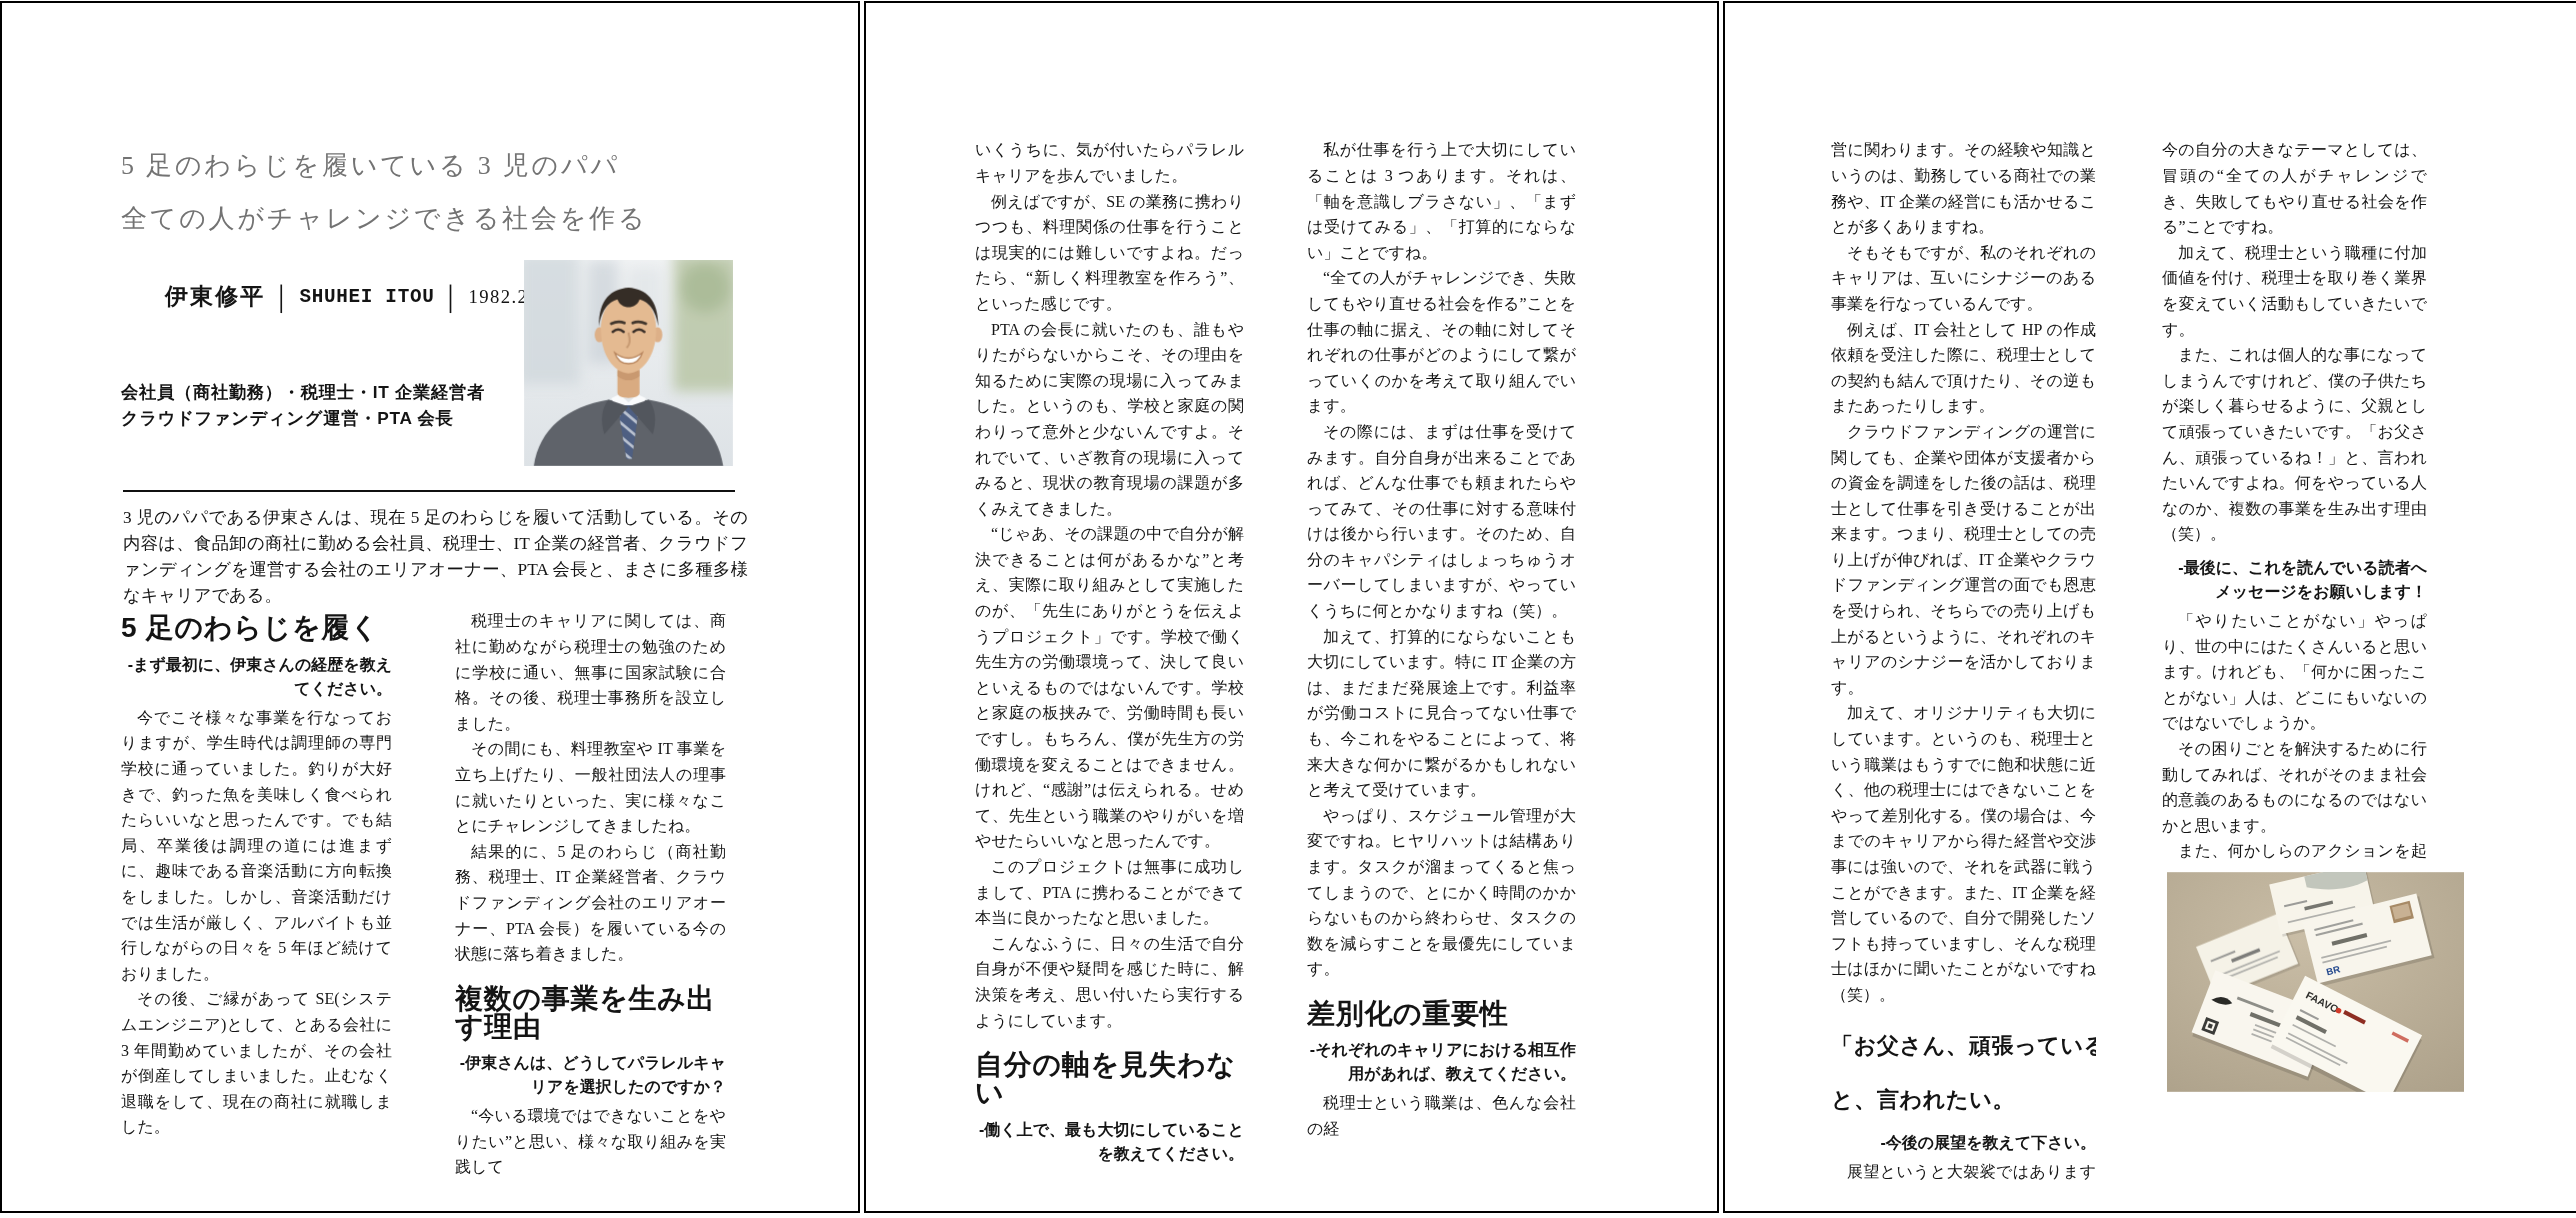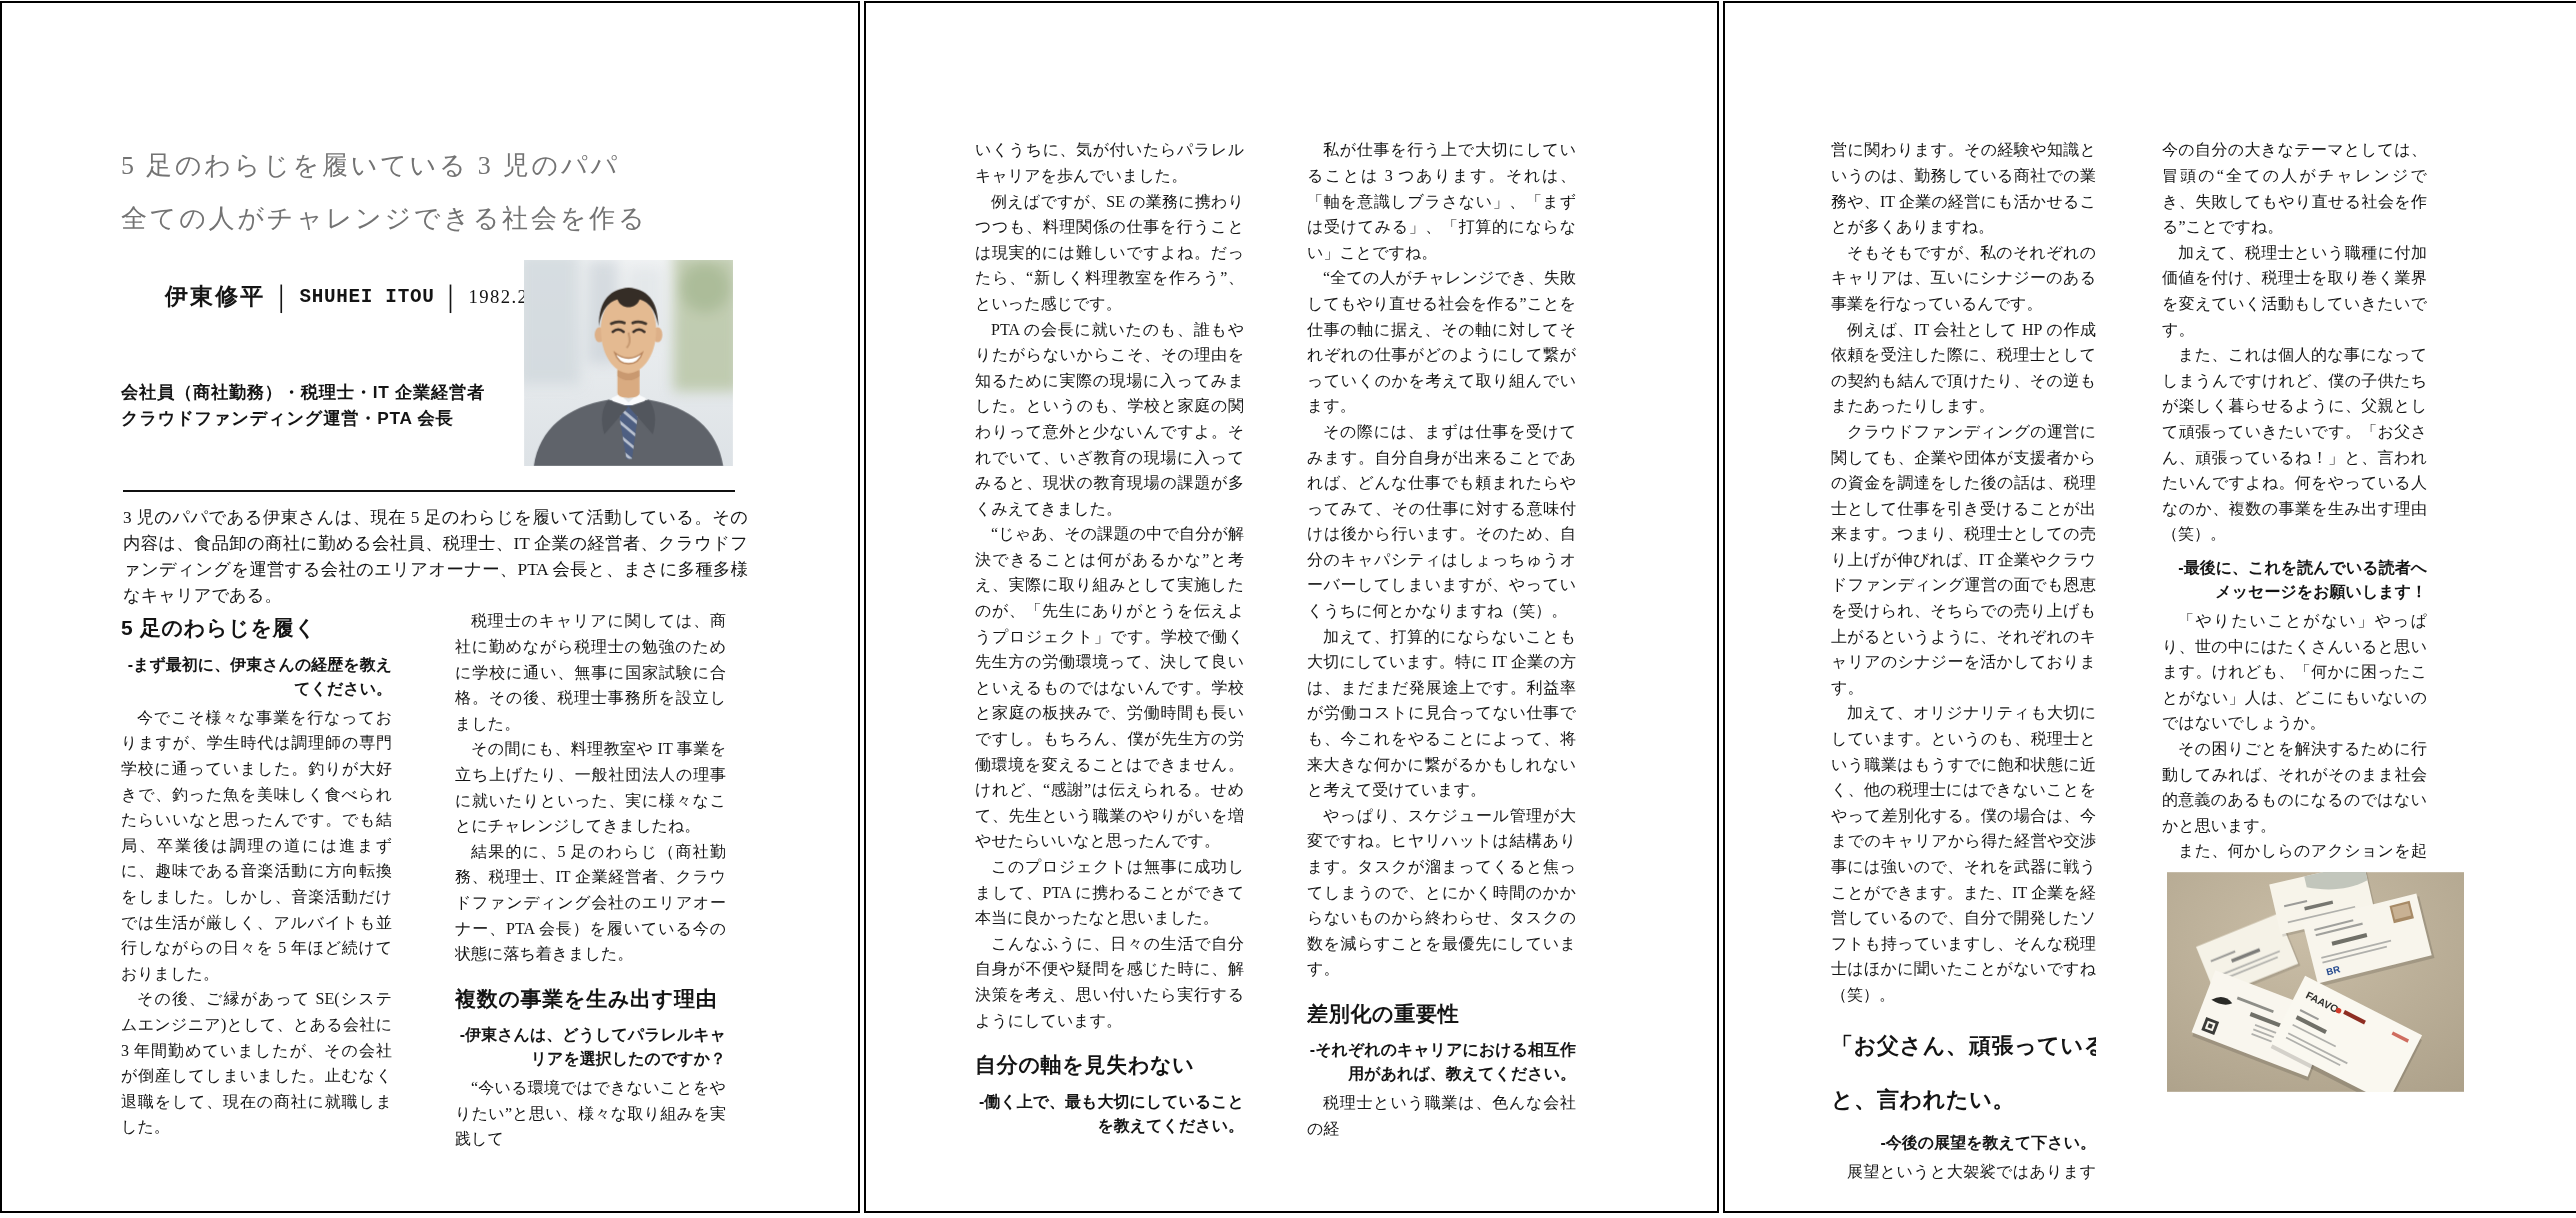--- a/index.html
+++ b/index.html
@@ -18,21 +18,21 @@
   .creds{font-family:"Liberation Sans","DejaVu Sans",sans-serif;font-weight:bold;font-size:17.3px;line-height:25.6px;letter-spacing:0.7px;}
   .divider{background:#101010;height:2.1px;}
   .lead{font-size:17.3px;line-height:26px;text-align:justify;}
   .col{overflow:hidden;}
   .blk{font-size:16px;line-height:25.6px;text-align:justify;}
   .blk.p{text-indent:16px;}
   .blk.p0{text-indent:0;}
   .blk.q{font-family:"Liberation Sans","DejaVu Sans",sans-serif;font-weight:bold;
          font-size:16px;line-height:24px;margin:9px 0 4.1px 0;text-align:right;}
   .blk.h2{font-family:"Liberation Sans","DejaVu Sans",sans-serif;font-weight:bold;
-          font-size:21px;line-height:28px;margin:18px 0 10.4px 0;text-align:left;letter-spacing:0.7px;}
+          font-size:28px;line-height:28px;margin:18px 0 10.4px 0;text-align:left;letter-spacing:0.7px;}
   .blk.bigq{font-family:"Liberation Sans","DejaVu Sans",sans-serif;font-weight:bold;
             font-size:22px;line-height:30px;margin:23.5px 0 0 0;text-align:left;letter-spacing:0.7px;white-space:nowrap;}
   .blk.bigq + .q{margin-top:16.6px;}
   .col > .blk:first-child{margin-top:0;}
   .photo{overflow:hidden;}
   svg{display:block;}
 </style>
 </head>
 <body>
 

